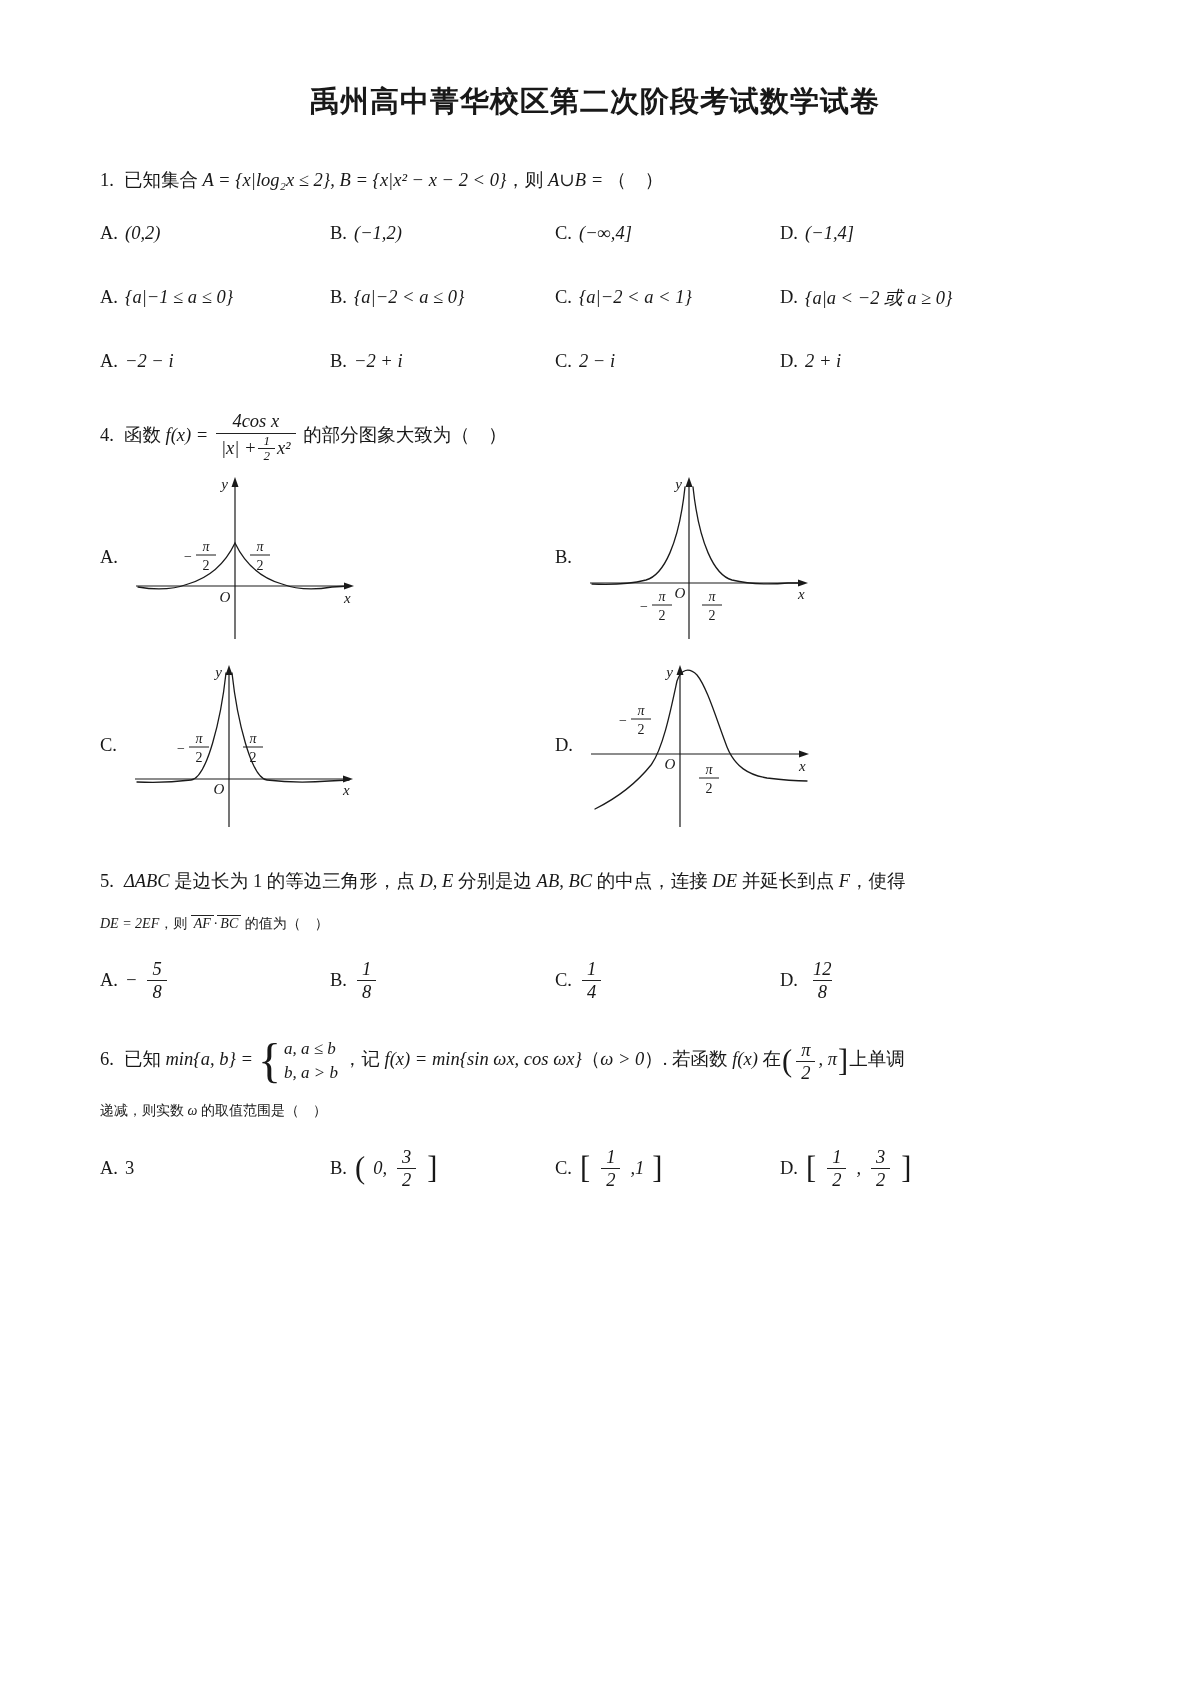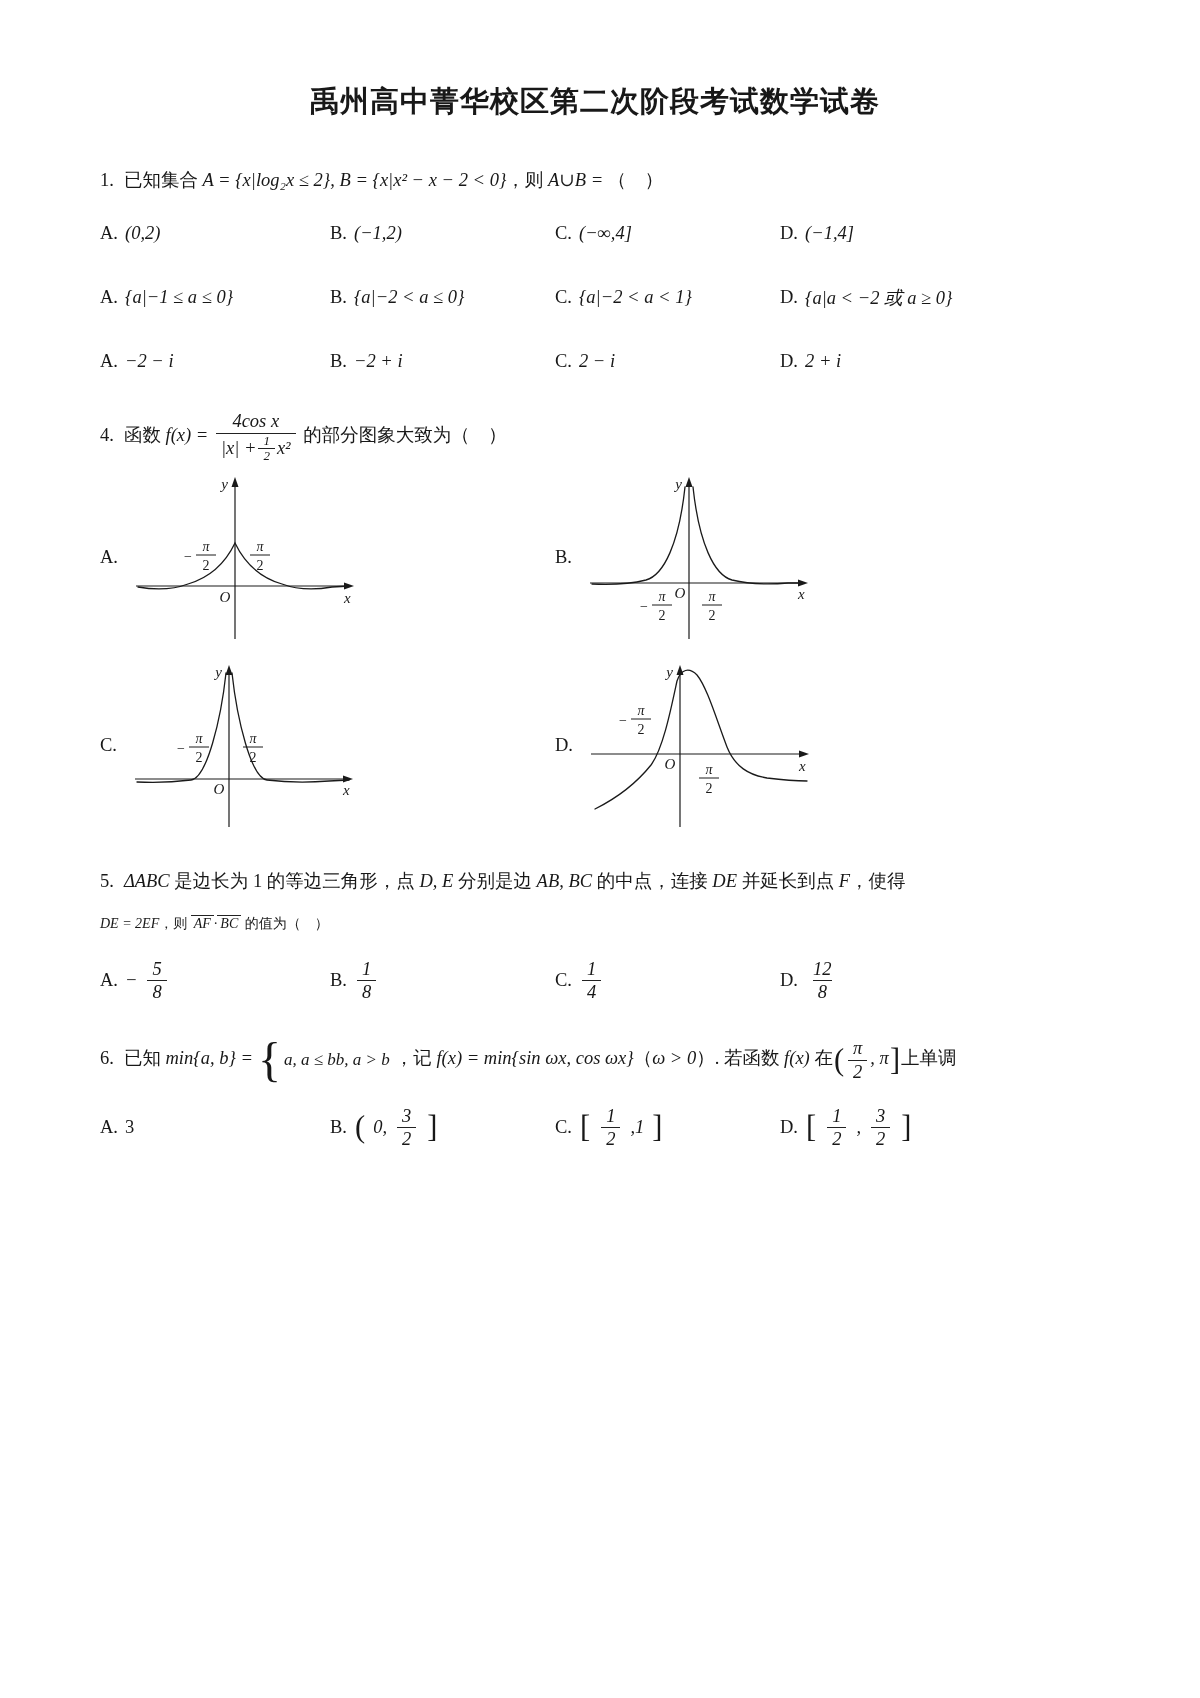--- a/index.html
+++ b/index.html
@@ -16,21 +16,21 @@
         font-size:18.5px;margin:22px 0 34px 0;min-height:30px;}
   .opt{display:flex;align-items:center;gap:7px;}
   .frac{display:inline-flex;flex-direction:column;align-items:center;vertical-align:middle;
         line-height:1.2;margin:0 3px;font-style:italic;text-align:center;}
   .frac .fn{padding:0 5px;display:inline-flex;align-items:center;justify-content:center;}
   .frac .fd{padding:0 5px;border-top:1.4px solid #222;display:inline-flex;align-items:center;justify-content:center;}
   .frac.small{font-size:13px;line-height:1.1;margin:0 2px;}
   .vec{display:inline-block;border-top:1.3px solid #222;padding:1px 3px 0 3px;line-height:1.05;font-style:italic;}
   .cases{display:inline-flex;align-items:center;vertical-align:middle;margin:0 5px;}
   .cases .brace{font-size:48px;font-weight:400;line-height:.85;margin-right:3px;}
-  .cases .rows{display:inline-flex;flex-direction:row;font-size:17px;line-height:1.4;}
+  .cases .rows{display:inline-flex;flex-direction:column;font-size:17px;line-height:1.4;}
   .bigd{font-size:165%;vertical-align:middle;line-height:1;margin:0 1px;font-style:normal;}
   .graphs{display:grid;grid-template-columns:455px 1fr;row-gap:16px;margin:8px 0 34px 0;}
   .gcell{display:flex;align-items:center;gap:12px;}
   .glabel{font-size:18.5px;}
   svg{display:block;}
   .ax{stroke:#1a1a1a;stroke-width:1.2;fill:none;}
   .axf{fill:#1a1a1a;stroke:none;}
   .curve{stroke:#1a1a1a;stroke-width:1.3;fill:none;stroke-linecap:round;}
   .fl{stroke:#1a1a1a;stroke-width:1;}
   text{font-family:"Liberation Serif","DejaVu Serif",serif;font-size:15px;fill:#1a1a1a;}
@@ -265,20 +265,23 @@
           <span class="brace">{</span>
           <span class="rows">
             <span class="math">a, a ≤ b</span>
             <span class="math">b, a &gt; b</span>
           </span>
         </span><span>，记 </span><span class="math">f(x) = min{sin ωx, cos ωx}</span><span>（</span><span class="math">ω &gt; 0</span><span>）. 若函数 </span><span class="math">f(x)</span><span> 在</span><span class="bigd">(</span><span class="frac">
           <span class="fn">π</span>
           <span class="fd">2</span>
         </span><span class="math">, π</span><span class="bigd">]</span><span>上单调</span>
     </div>
+    <div class="stem2">
+      <span>递减，则实数 </span><span class="math">ω</span><span> 的取值范围是（　）</span>
+    </div>
     <div class="opts">
       <div class="opt">
         <span>A.</span>
         <span>3</span>
       </div>
       <div class="opt">
         <span>B.</span>
         <span class="bigd">(</span>
         <span class="math">0,</span>
         <span class="frac">

